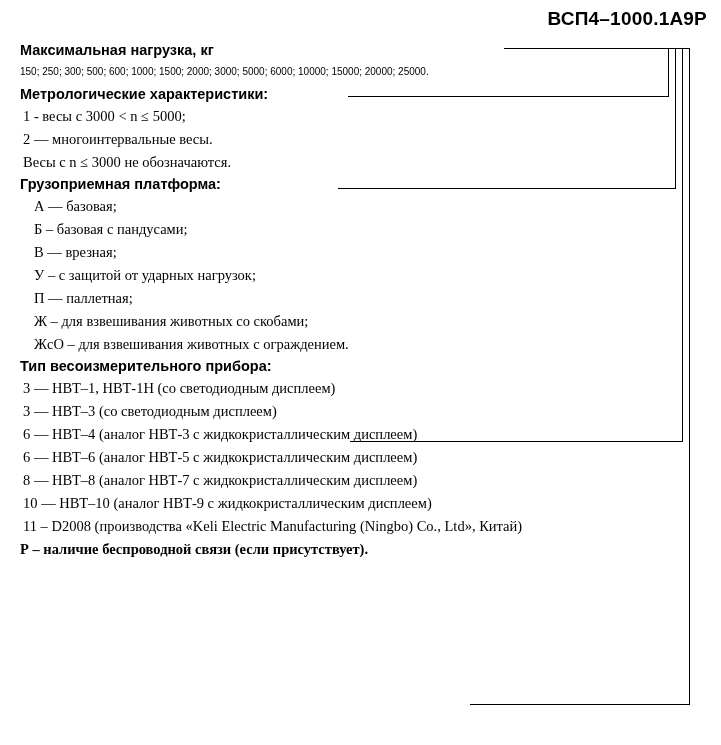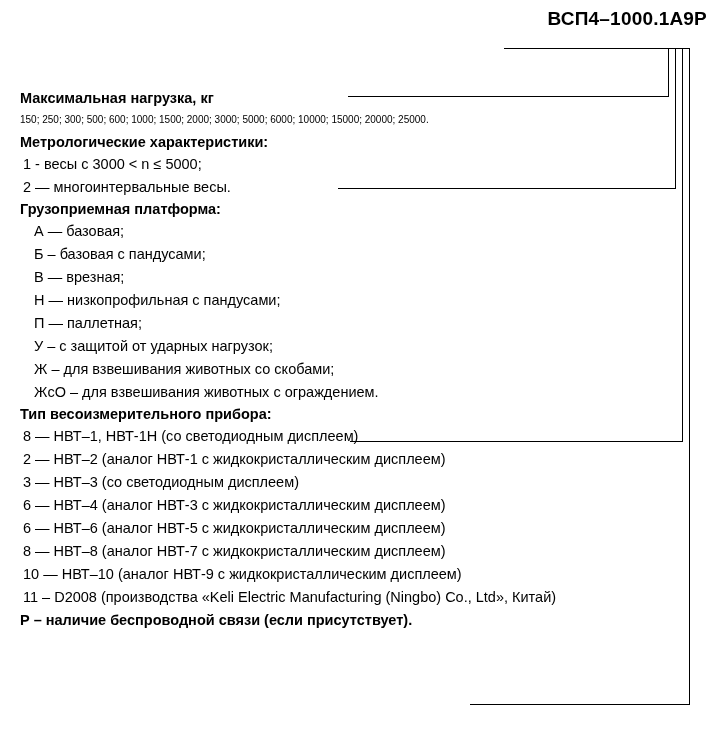--- a/index.html
+++ b/index.html
@@ -30,34 +30,34 @@
     letter-spacing: 0.2px;
     white-space: nowrap;
   }
 
   
   .content {
     position: absolute;
     left: 20px;
     top: 40px;
     width: 680px;
-    margin-top: 48px;
   }
   .sec-title {
     font-size: 14.5px;
     font-weight: bold;
     line-height: 20px;
     margin: 0 0 1px 0;
     white-space: nowrap;
   }
   .line {
     font-size: 14.5px;
     line-height: 23px;
     white-space: nowrap;
     margin: 0;
+    font-family: Liberation Serif, serif;
   }
   .line.indent {
     padding-left: 3px;
   }
   .values {
     font-size: 10px;
     line-height: 21px;
     white-space: nowrap;
     margin: 0 0 2px 0;
   }
@@ -95,38 +95,37 @@
 
     <div class="blk">
       <p class="sec-title">Максимальная нагрузка, кг</p>
       <p class="values">150; 250; 300; 500; 600; 1000; 1500; 2000; 3000; 5000; 6000; 10000; 15000; 20000; 25000.</p>
     </div>
 
     <div class="blk">
       <p class="sec-title">Метрологические характеристики:</p>
       <p class="line indent">1 -  весы с 3000 &lt; n ≤ 5000;</p>
       <p class="line indent">2 — многоинтервальные весы.</p>
+      <p class="line indent">Весы с n ≤ 3000 не обозначаются.</p>
     </div>
 
     <div class="blk">
       <p class="sec-title">Грузоприемная платформа:</p>
       <p class="line indent" style="padding-left:14px">А — базовая;</p>
       <p class="line indent" style="padding-left:14px">Б –  базовая с пандусами;</p>
       <p class="line indent" style="padding-left:14px">В — врезная;</p>
-      <p class="line indent" style="padding-left:14px">Н — низкопрофильная с пандусами;</p>
+      <p class="line indent" style="padding-left:14px">У – с защитой от ударных нагрузок;</p>
       <p class="line indent" style="padding-left:14px">П — паллетная;</p>
-      <p class="line indent" style="padding-left:14px">У – с защитой от ударных нагрузок;</p>
       <p class="line indent" style="padding-left:14px">Ж – для взвешивания животных со скобами;</p>
       <p class="line indent" style="padding-left:14px">ЖсО – для взвешивания животных с ограждением.</p>
     </div>
 
     <div class="blk">
       <p class="sec-title">Тип весоизмерительного прибора:</p>
-      <p class="line indent">8 — НВТ–1, НВТ-1Н (со светодиодным дисплеем)</p>
-      <p class="line indent">2 — НВТ–2 (аналог НВТ-1 с жидкокристаллическим дисплеем)</p>
+      <p class="line indent">3 — НВТ–1, НВТ-1Н (со светодиодным дисплеем)</p>
       <p class="line indent">3 — НВТ–3 (со светодиодным дисплеем)</p>
       <p class="line indent">6 — НВТ–4  (аналог НВТ-3 с жидкокристаллическим дисплеем)</p>
       <p class="line indent">6 — НВТ–6 (аналог НВТ-5 с жидкокристаллическим дисплеем)</p>
       <p class="line indent">8 — НВТ–8 (аналог НВТ-7 с жидкокристаллическим дисплеем)</p>
       <p class="line indent">10 — НВТ–10 (аналог НВТ-9 с жидкокристаллическим дисплеем)</p>
       <p class="line indent">11 – D2008 (производства «Keli Electric Manufacturing (Ningbo) Co., Ltd», Китай)</p>
     </div>
 
     <p class="line bold">Р –  наличие беспроводной связи (если присутствует).</p>
 

